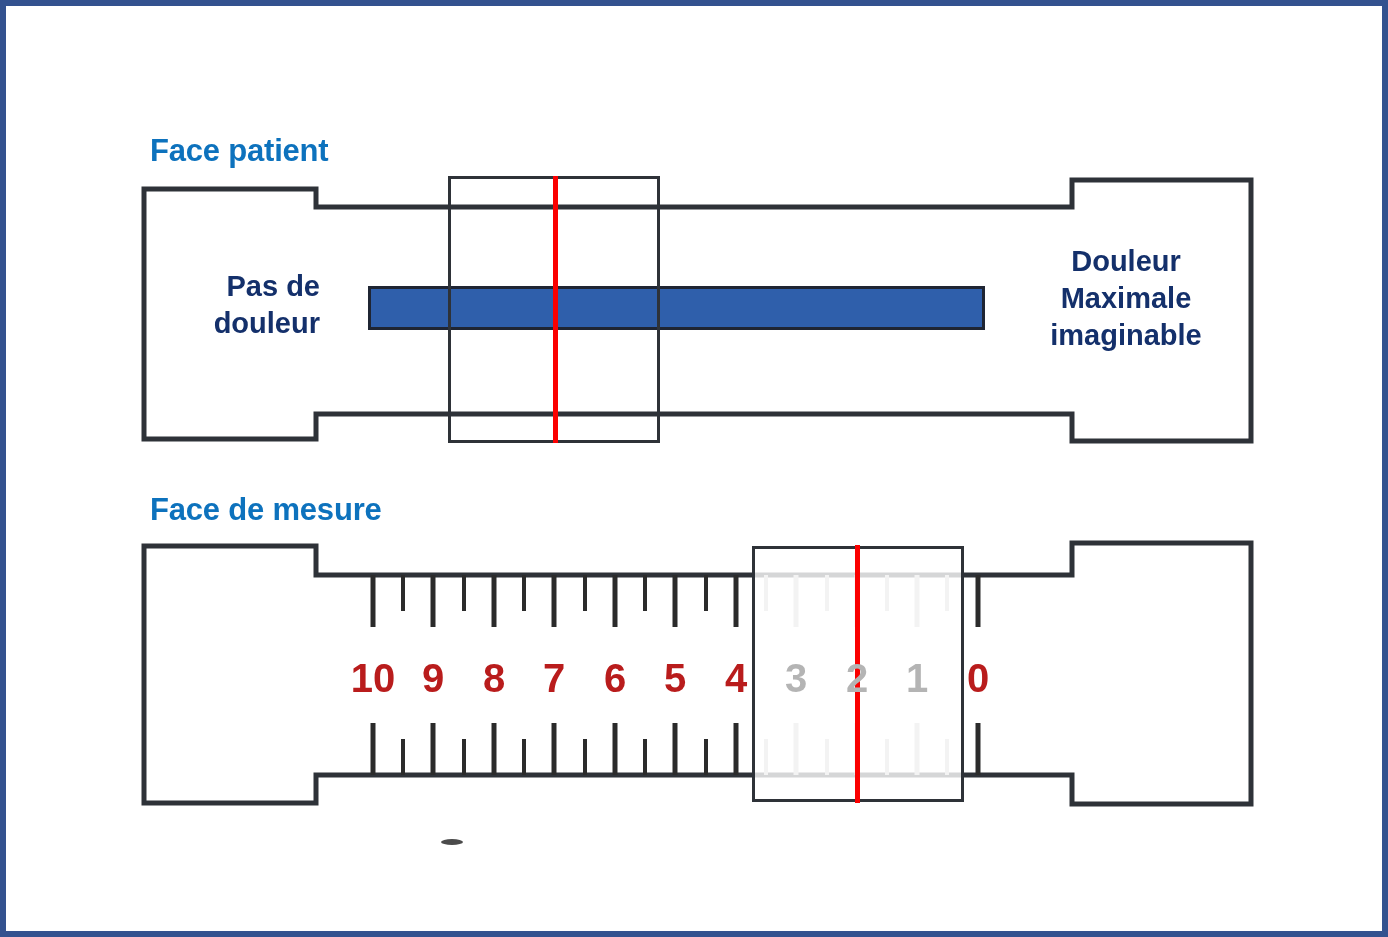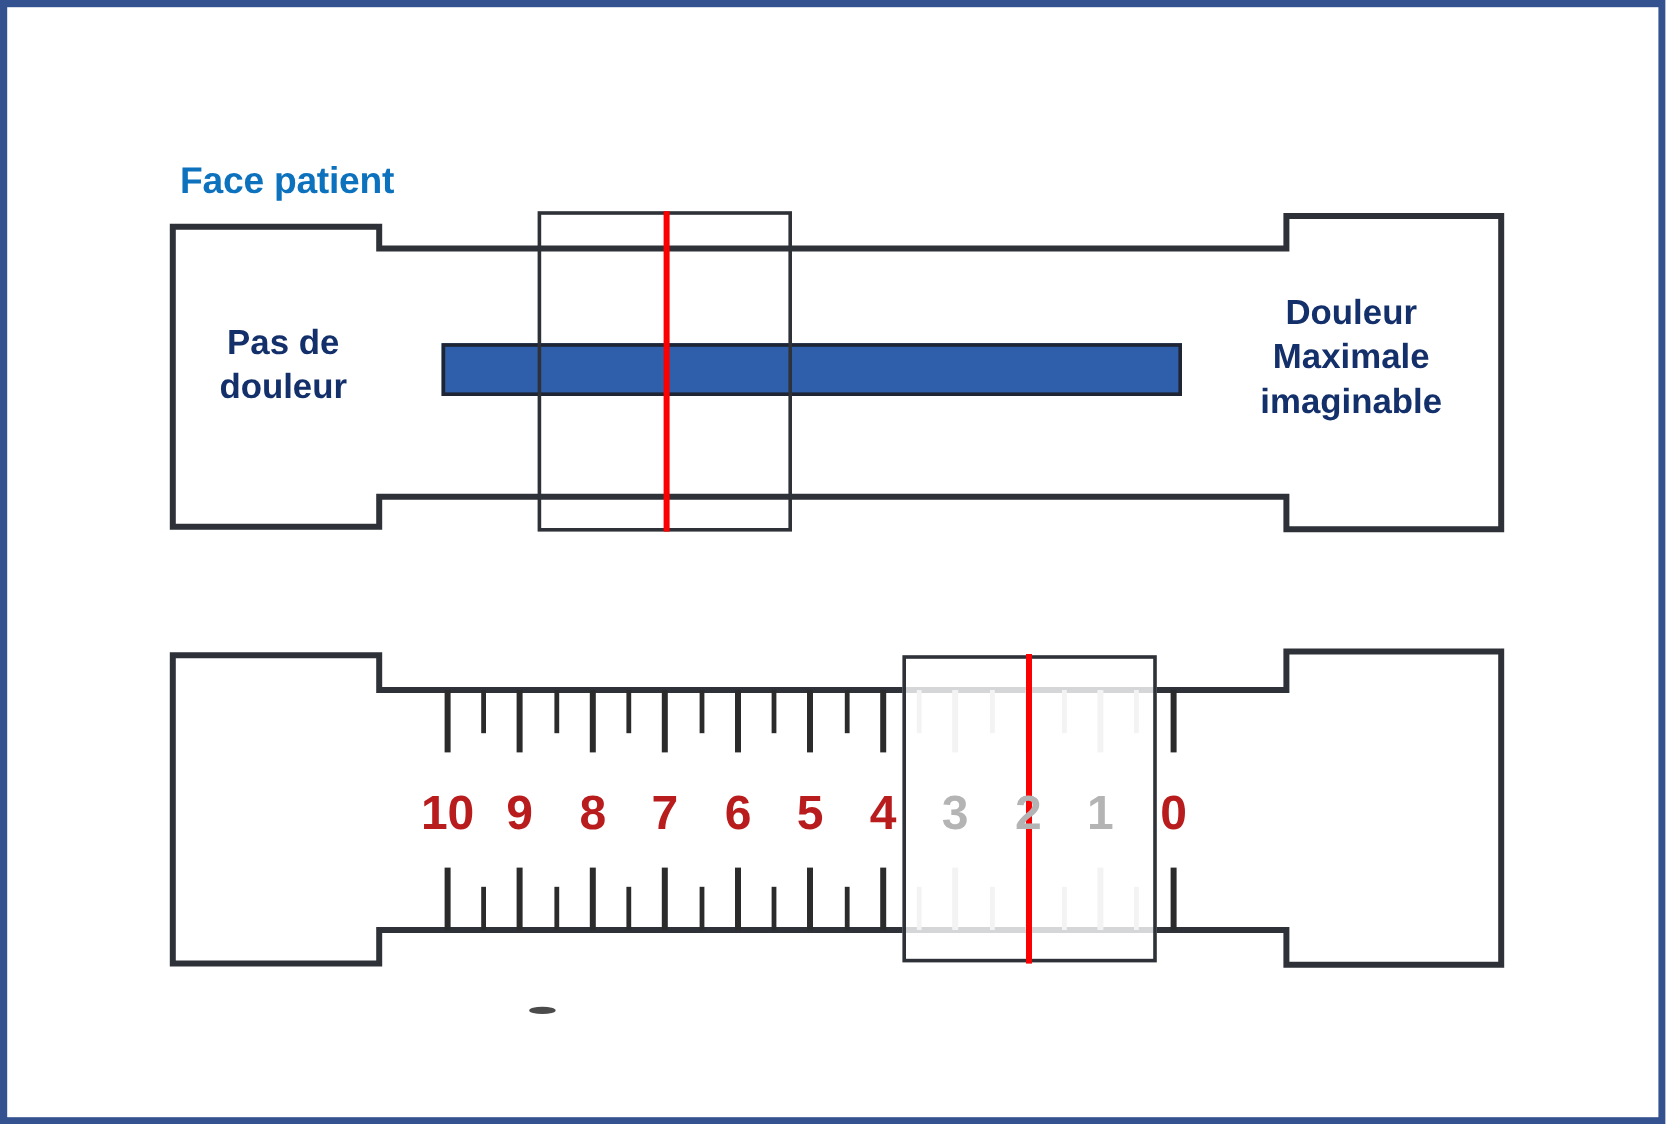--- a/index.html
+++ b/index.html
@@ -54,20 +54,21 @@
     font-weight: bold;
     font-size: 29px;
     line-height: 1.28;
     text-align: center;
     white-space: pre-line;
   }
   #label-no-pain {
     left: 152px;
     top: 268px;
     width: 168px;
+    text-align: right;
   }
   #label-max-pain {
     left: 996px;
     top: 243px;
     width: 260px;
   }
 
   .blue-bar {
     position: absolute;
     left: 368px;
@@ -148,20 +149,21 @@
 
   <div class="red-line" id="red-line-top"></div>
 
   <div class="end-label" id="label-no-pain">Pas de
 douleur</div>
 
   <div class="end-label" id="label-max-pain">Douleur
 Maximale
 imaginable</div>
 
+  <div class="section-heading" id="heading-face-mesure">Face de mesure</div>
 
   <svg class="device-svg" id="device-outline-bottom" viewBox="0 0 1388 937">
     <path d="M 144,546
              L 316,546
              L 316,575
              L 1072,575
              L 1072,543
              L 1251,543
              L 1251,804
              L 1072,804

